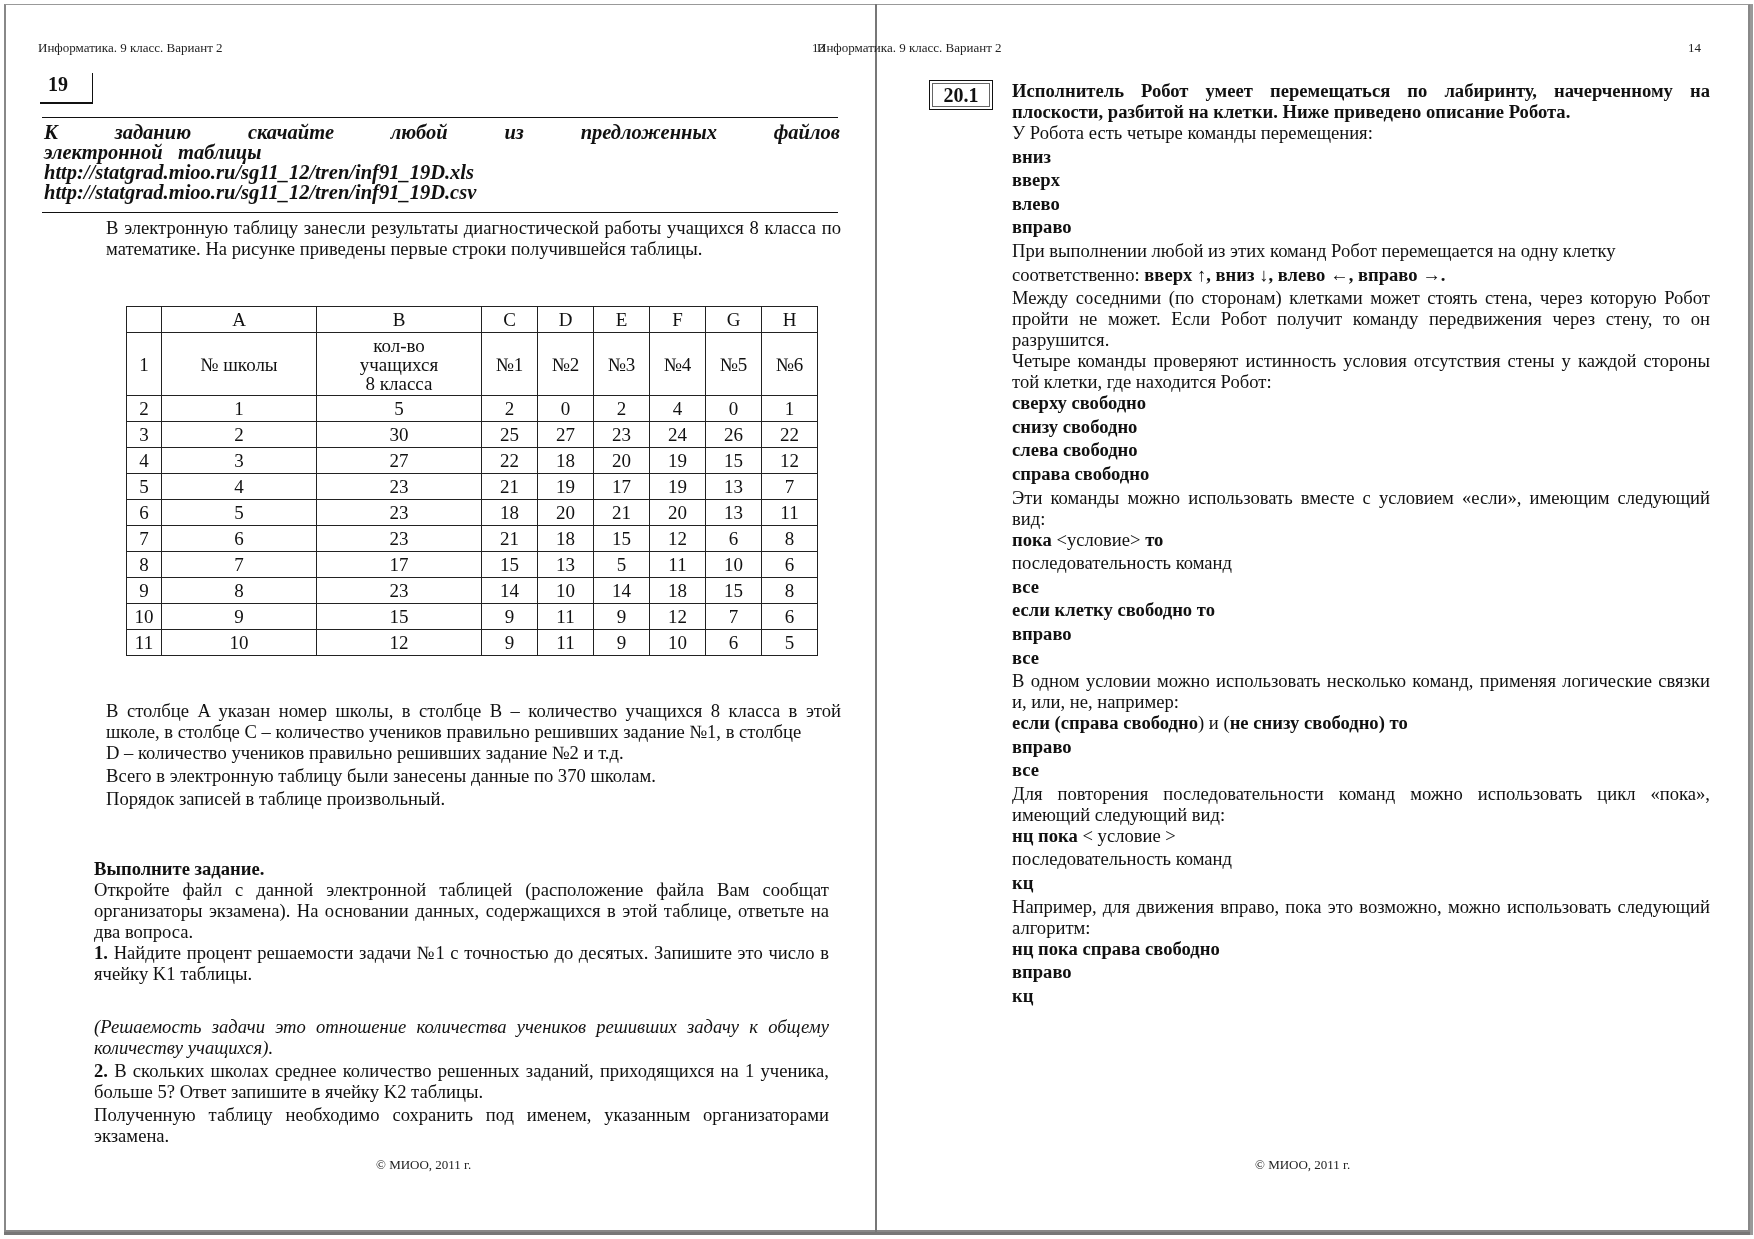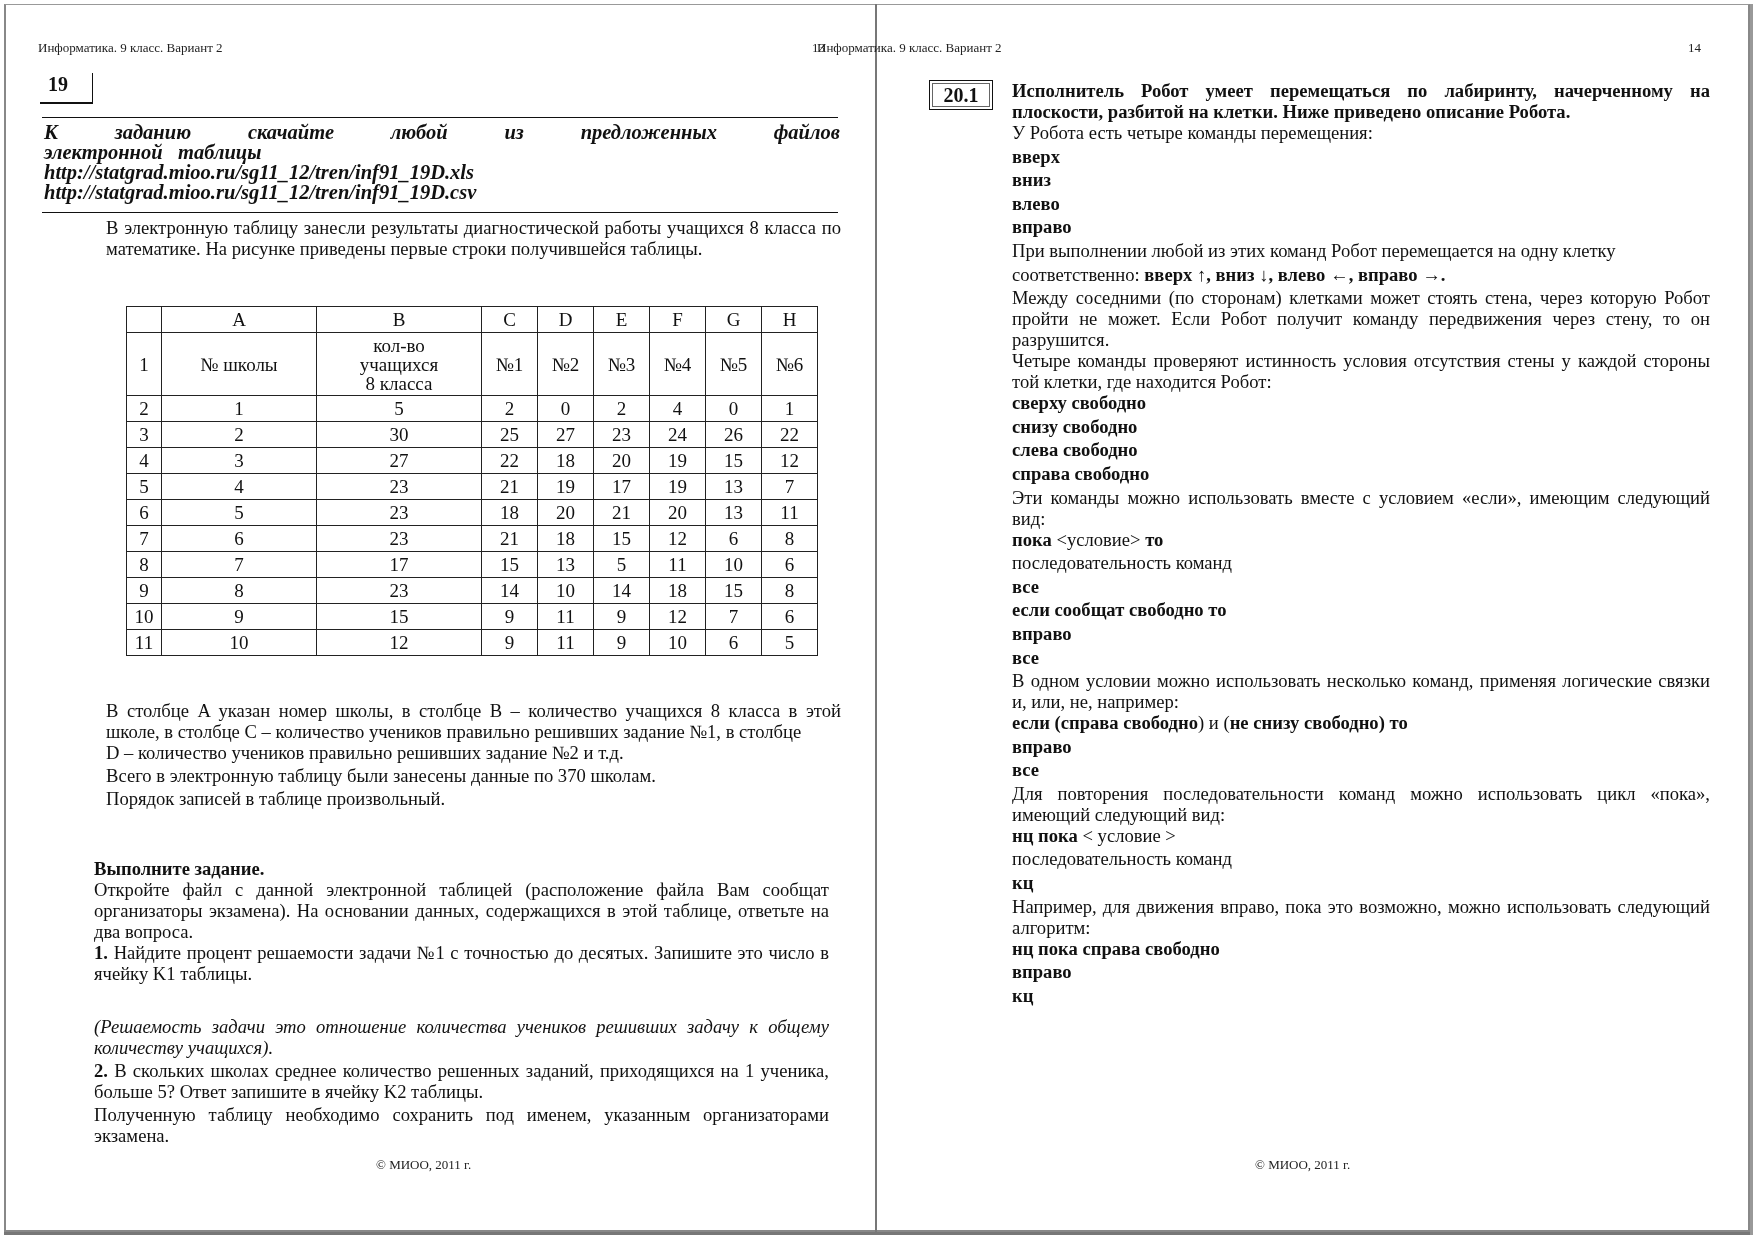--- a/index.html
+++ b/index.html
@@ -260,22 +260,22 @@
 </div>
 <div class="run-head" style="left:817px">Информатика. 9 класс. Вариант 2</div>
 <div class="run-num" style="left:1688px">14</div>
 
 <div class="task-num-20">20.1</div>
 
 <div class="rbody txt" id="rbody">
   <div id="r-lines1">
       <span class="ln" style="display: block; font-weight: bold;">Исполнитель Робот умеет перемещаться по лабиринту, начерченному на плоскости, разбитой на клетки. Ниже приведено описание Робота.</span>
       <span class="ln" style="display: block;">У Робота есть четыре команды перемещения:</span>
+      <b class="ln" style="display: block;">вниз</b>
       <b class="ln" style="display: block;">вверх</b>
-      <b class="ln" style="display: block;">вниз</b>
       <b class="ln" style="display: block;">влево</b>
       <b class="ln" style="display: block;">вправо</b>
       <span class="ln" style="display: block;">При выполнении любой из этих команд Робот перемещается на одну клетку</span>
     </div>
   <span class="ln">
     <span>соответственно: </span><b>вверх ↑, вниз ↓, влево ←, вправо →.</b>
   </span>
   <div id="r-lines2">
       <span class="ln" style="display: block;">Между соседними (по сторонам) клетками может стоять стена, через которую Робот пройти не может. Если Робот получит команду передвижения через стену, то он разрушится.</span>
       <span class="ln" style="display: block;">Четыре команды проверяют истинность условия отсутствия стены у каждой стороны той клетки, где находится Робот:</span>
@@ -284,21 +284,21 @@
       <b class="ln" style="display: block;">слева свободно</b>
       <b class="ln" style="display: block;">справа свободно</b>
       <span class="ln" style="display: block;">Эти команды можно использовать вместе с условием «если», имеющим следующий вид:</span>
     </div>
   <span class="ln">
     <b>пока</b><span style="white-space:pre"> &lt;условие&gt; </span><b>то</b>
   </span>
   <div id="r-lines3">
       <span class="ln" style="display: block;">последовательность команд</span>
       <b class="ln" style="display: block;">все</b>
-      <b class="ln" style="display: block;">если сообщат свободно то</b>
+      <b class="ln" style="display: block;">если клетку свободно то</b>
       <b class="ln" style="display: block;">вправо</b>
       <b class="ln" style="display: block;">все</b>
       <span class="ln" style="display: block;">В одном условии можно использовать несколько команд, применяя логические связки и, или, не, например:</span>
     </div>
   <span class="ln">
     <b>если (справа свободно</b><span style="white-space:pre">) и (</span><b>не снизу свободно) то</b>
   </span>
   <div id="r-lines4">
       <b class="ln" style="display: block;">вправо</b>
       <b class="ln" style="display: block;">все</b>

